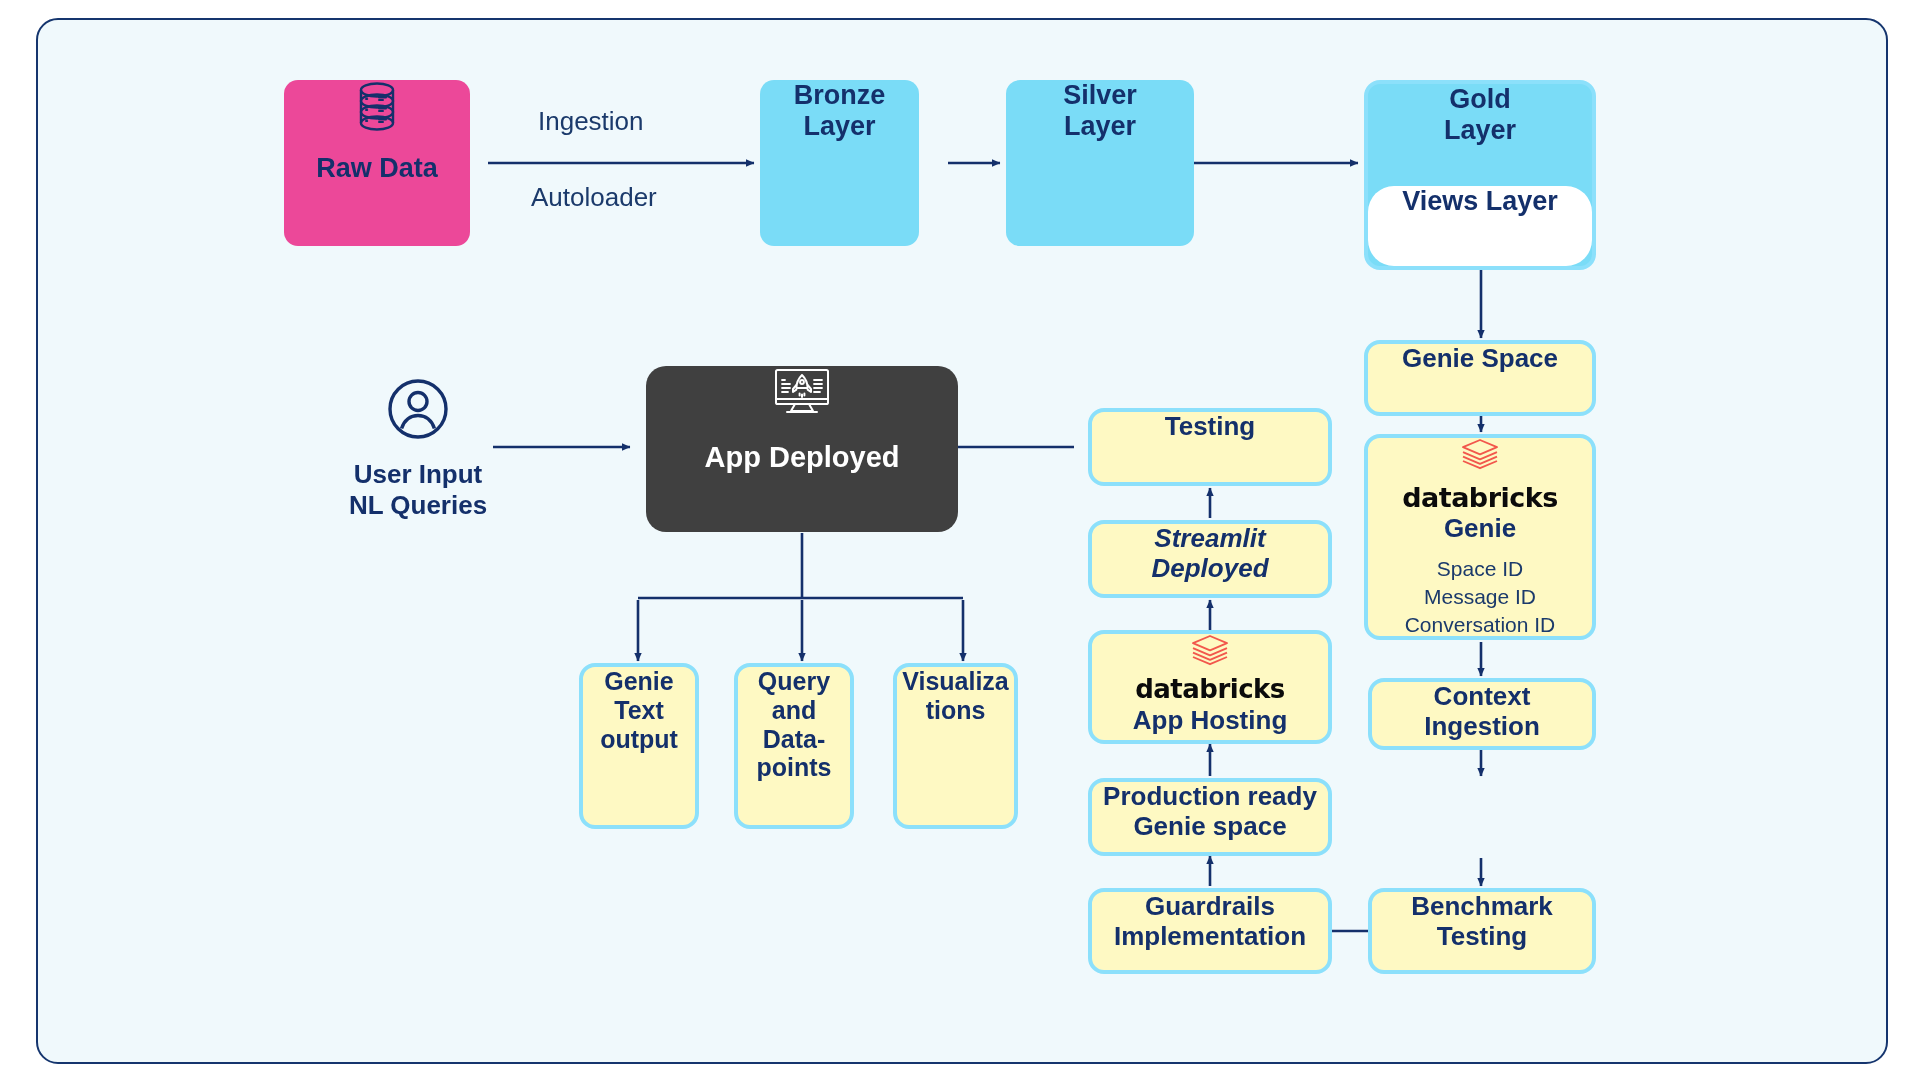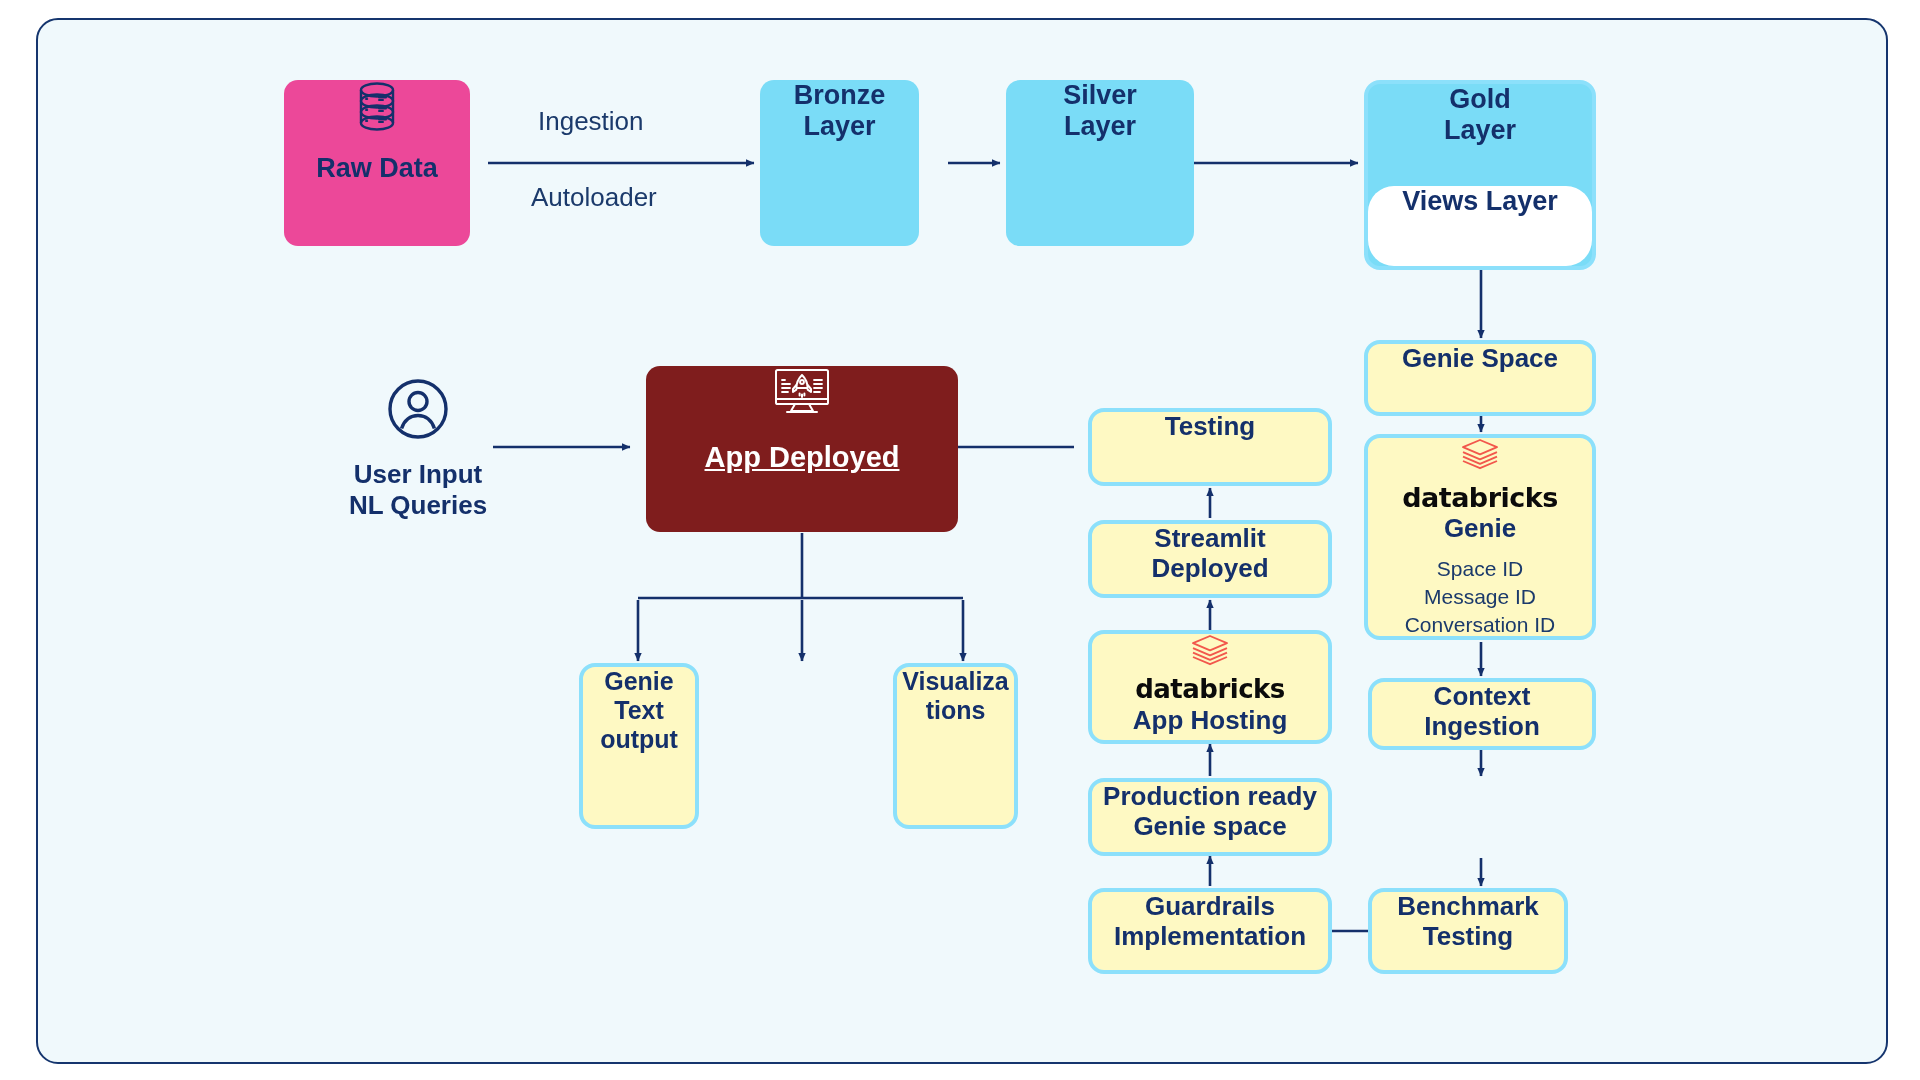--- a/index.html
+++ b/index.html
@@ -17,21 +17,21 @@
         text-align:center;
         color:#14306b; font-weight:bold; line-height:1.15;}
 
   
   .fill-raw{background:#ec4899; border-radius:14px;}
   .fill-med{background:#7adcf7; border-radius:14px;}
 
   
   .outline{background:#fef9c3; border:4px solid #8ce0fb; border-radius:16px;}
 
-  .dark{background:#7f1d1d; color:#ffffff; border-radius:14px;text-decoration:underline;}
+  .dark{background:#404040; color:#ffffff; border-radius:20px;}
 
   .lbl{display:block;}
   .edge-label{position:absolute; color:#1b3a6b; font-weight:normal;
               font-size:26px; white-space:nowrap;}
 
   .plain{position:absolute; display:flex; flex-direction:column;
          align-items:center; color:#14306b; font-weight:bold;
          text-align:center; line-height:1.2;}
 
   svg.wires{position:absolute; left:0; top:0; width:1852px; height:1046px;
@@ -161,21 +161,21 @@
     <span class="db-ids" style="font-size:21px;">Message ID</span>
     <span class="db-ids" style="font-size:21px;">Conversation ID</span>
   </div>
 
   <div class="node outline" style="left:1330px;top:658px;width:228px;height:72px;font-size:26px;">
     <span class="lbl">Context</span>
     <span class="lbl">Ingestion</span>
   </div>
 
 
-  <div class="node outline" style="left:1330px;top:868px;width:200px;height:86px;font-size:26px;">
+  <div class="node outline" style="left:1330px;top:868px;width:228px;height:86px;font-size:26px;">
     <span class="lbl">Benchmark</span>
     <span class="lbl">Testing</span>
   </div>
 
   <div class="node outline" style="left:1050px;top:868px;width:244px;height:86px;font-size:26px;">
     <span class="lbl">Guardrails</span>
     <span class="lbl">Implementation</span>
   </div>
 
   <div class="node outline" style="left:1050px;top:758px;width:244px;height:78px;font-size:26px;">
@@ -189,21 +189,21 @@
         <path d="M20,2 L37,9.2 L20,16.4 L3,9.2 Z"></path>
         <path d="M3,14.2 L20,21.4 L37,14.2"></path>
         <path d="M3,18.6 L20,25.8 L37,18.6"></path>
         <path d="M3,23 L20,30.2 L37,23"></path>
       </svg>
     </span>
     <span class="db-word" style="font-size:26px;">databricks</span>
     <span class="db-sub" style="font-size:26px;margin-top:1px;">App Hosting</span>
   </div>
 
-  <div class="node outline" style="left:1050px;top:500px;width:244px;height:78px;font-size:26px;">
+  <div class="node outline" style="left:1050px;top:500px;width:244px;height:78px;font-size:26px;font-style:italic;">
     <span class="lbl">Streamlit</span>
     <span class="lbl">Deployed</span>
   </div>
 
   <div class="node outline" style="left:1050px;top:388px;width:244px;height:78px;font-size:26px;">
     <span class="lbl">Testing</span>
   </div>
 
   <div class="node dark" style="left:608px;top:346px;width:312px;height:166px;font-size:29px;">
     <span style="margin-bottom:12px;">
@@ -236,19 +236,25 @@
     <span class="lbl">User Input</span>
     <span class="lbl">NL Queries</span>
   </div>
 
   <div class="node outline" style="left:541px;top:643px;width:120px;height:166px;font-size:25px;">
     <span class="lbl">Genie</span>
     <span class="lbl">Text</span>
     <span class="lbl">output</span>
   </div>
 
+  <div class="node outline" style="left:696px;top:643px;width:120px;height:166px;font-size:25px;">
+    <span class="lbl">Query</span>
+    <span class="lbl">and</span>
+    <span class="lbl">Data-</span>
+    <span class="lbl">points</span>
+  </div>
 
   <div class="node outline" style="left:855px;top:643px;width:125px;height:166px;font-size:25px;">
     <span class="lbl">Visualiza</span>
     <span class="lbl">tions</span>
   </div>
 
 </div>
 
 </body></html>

